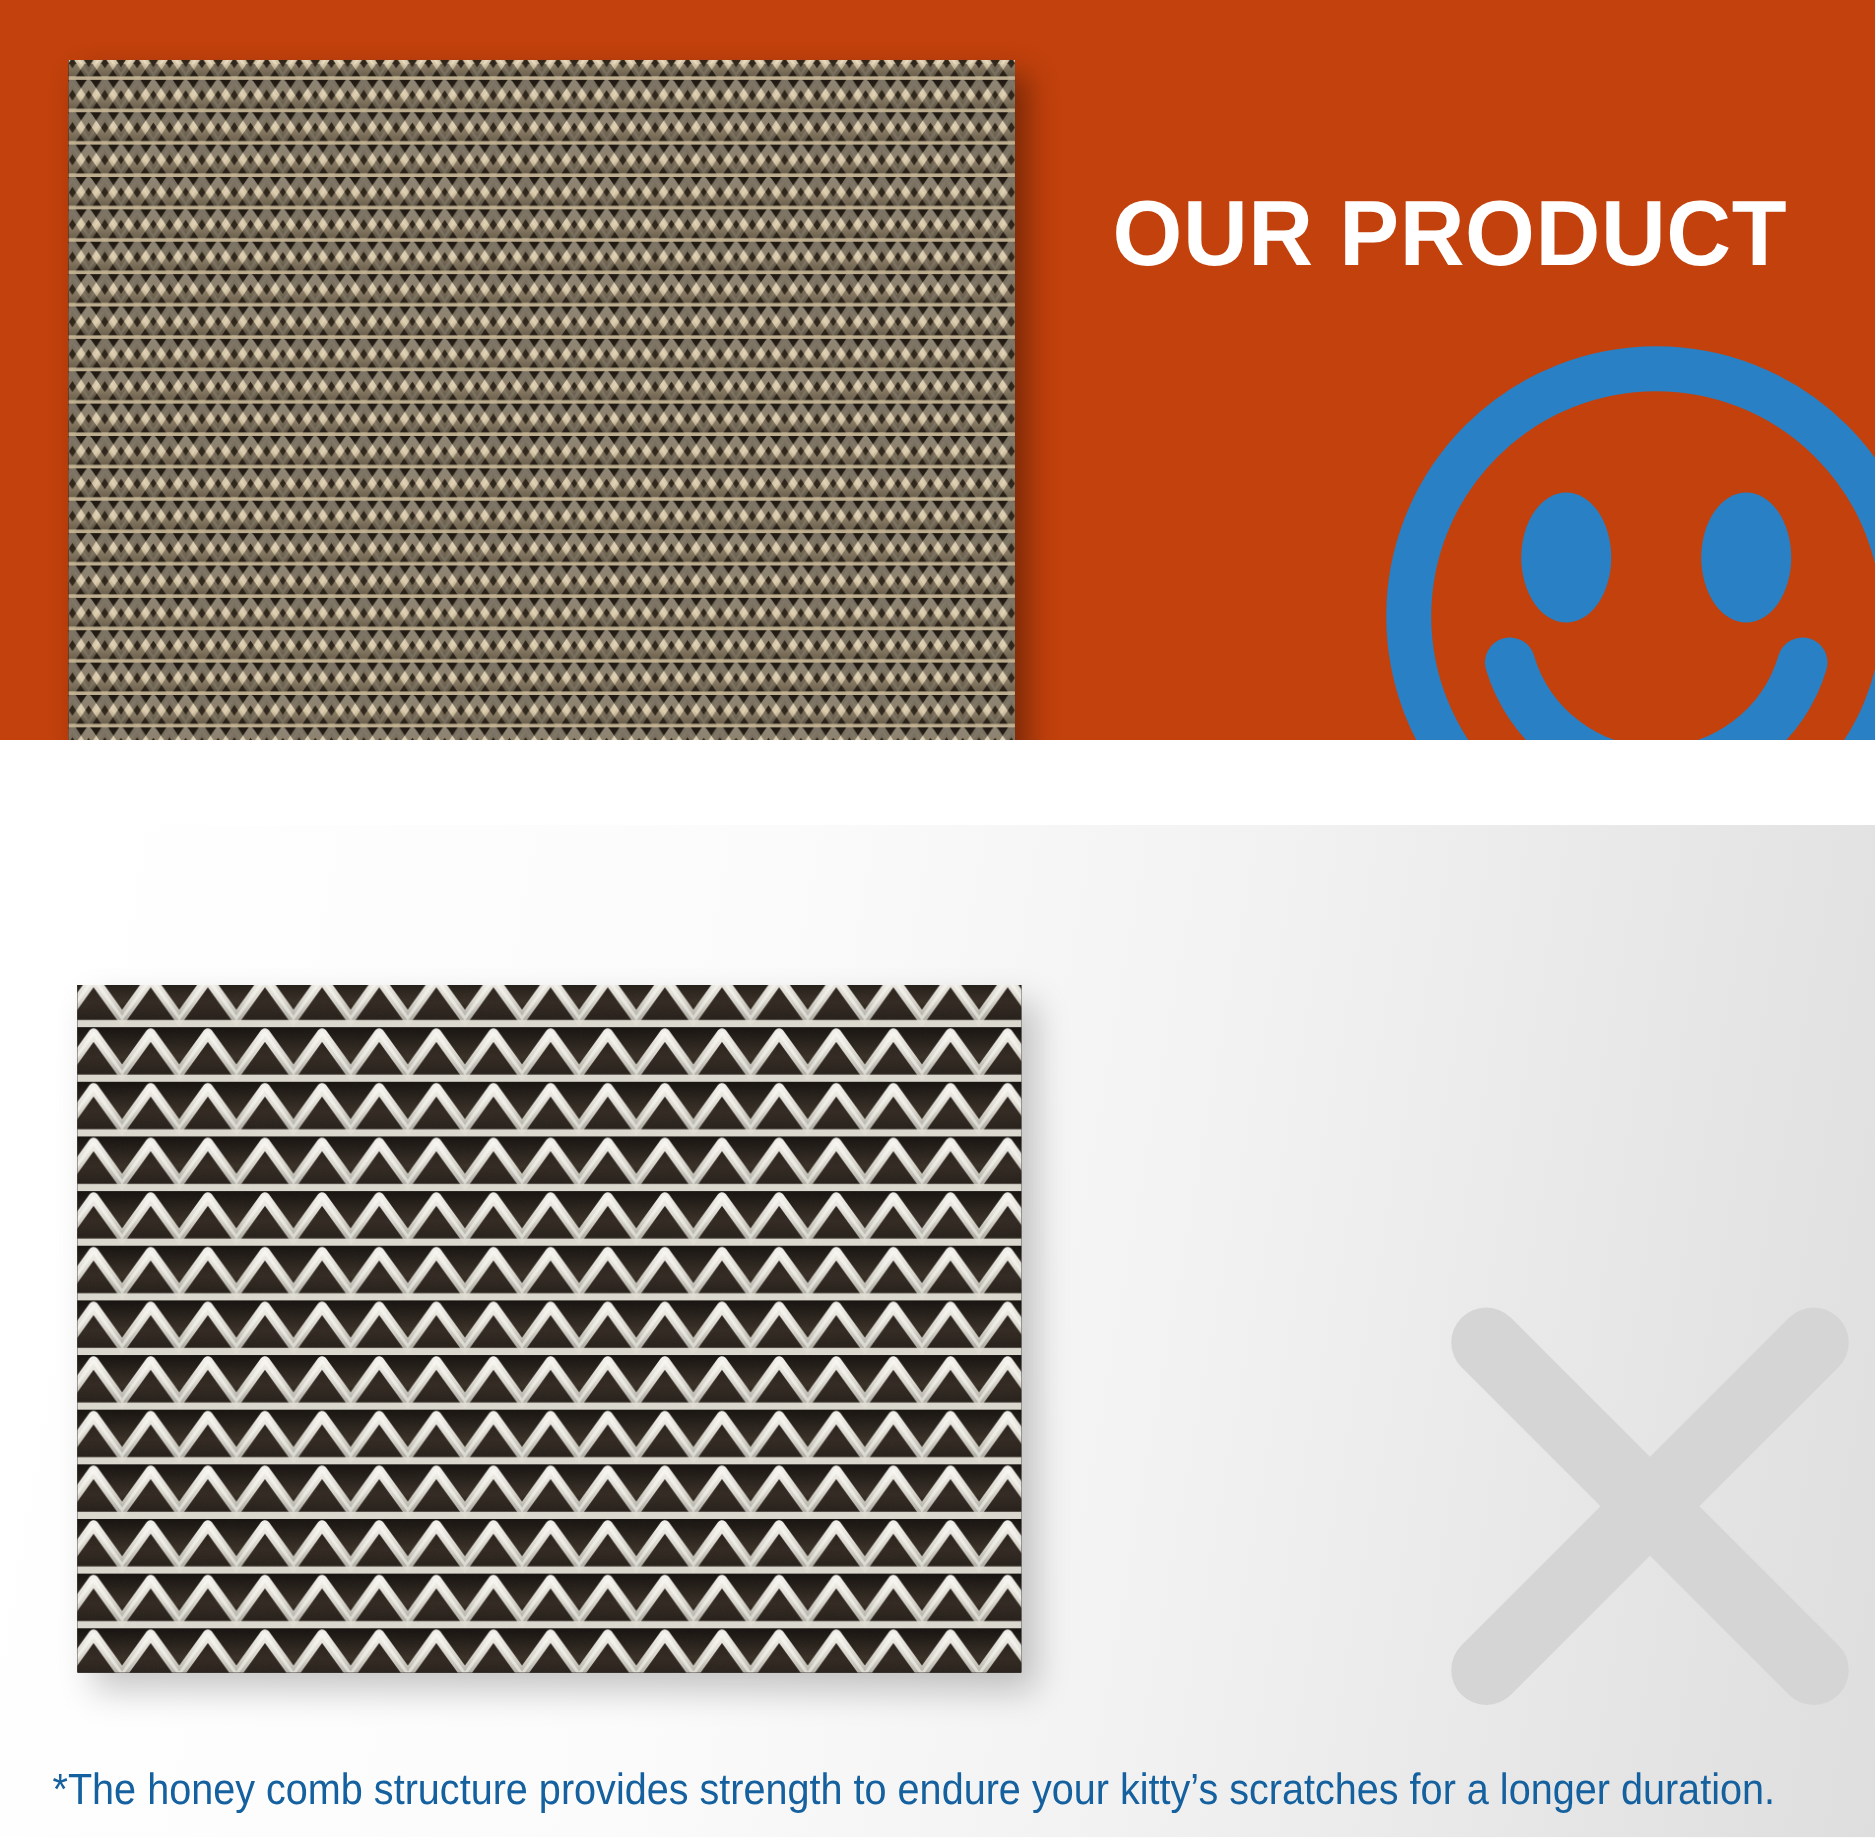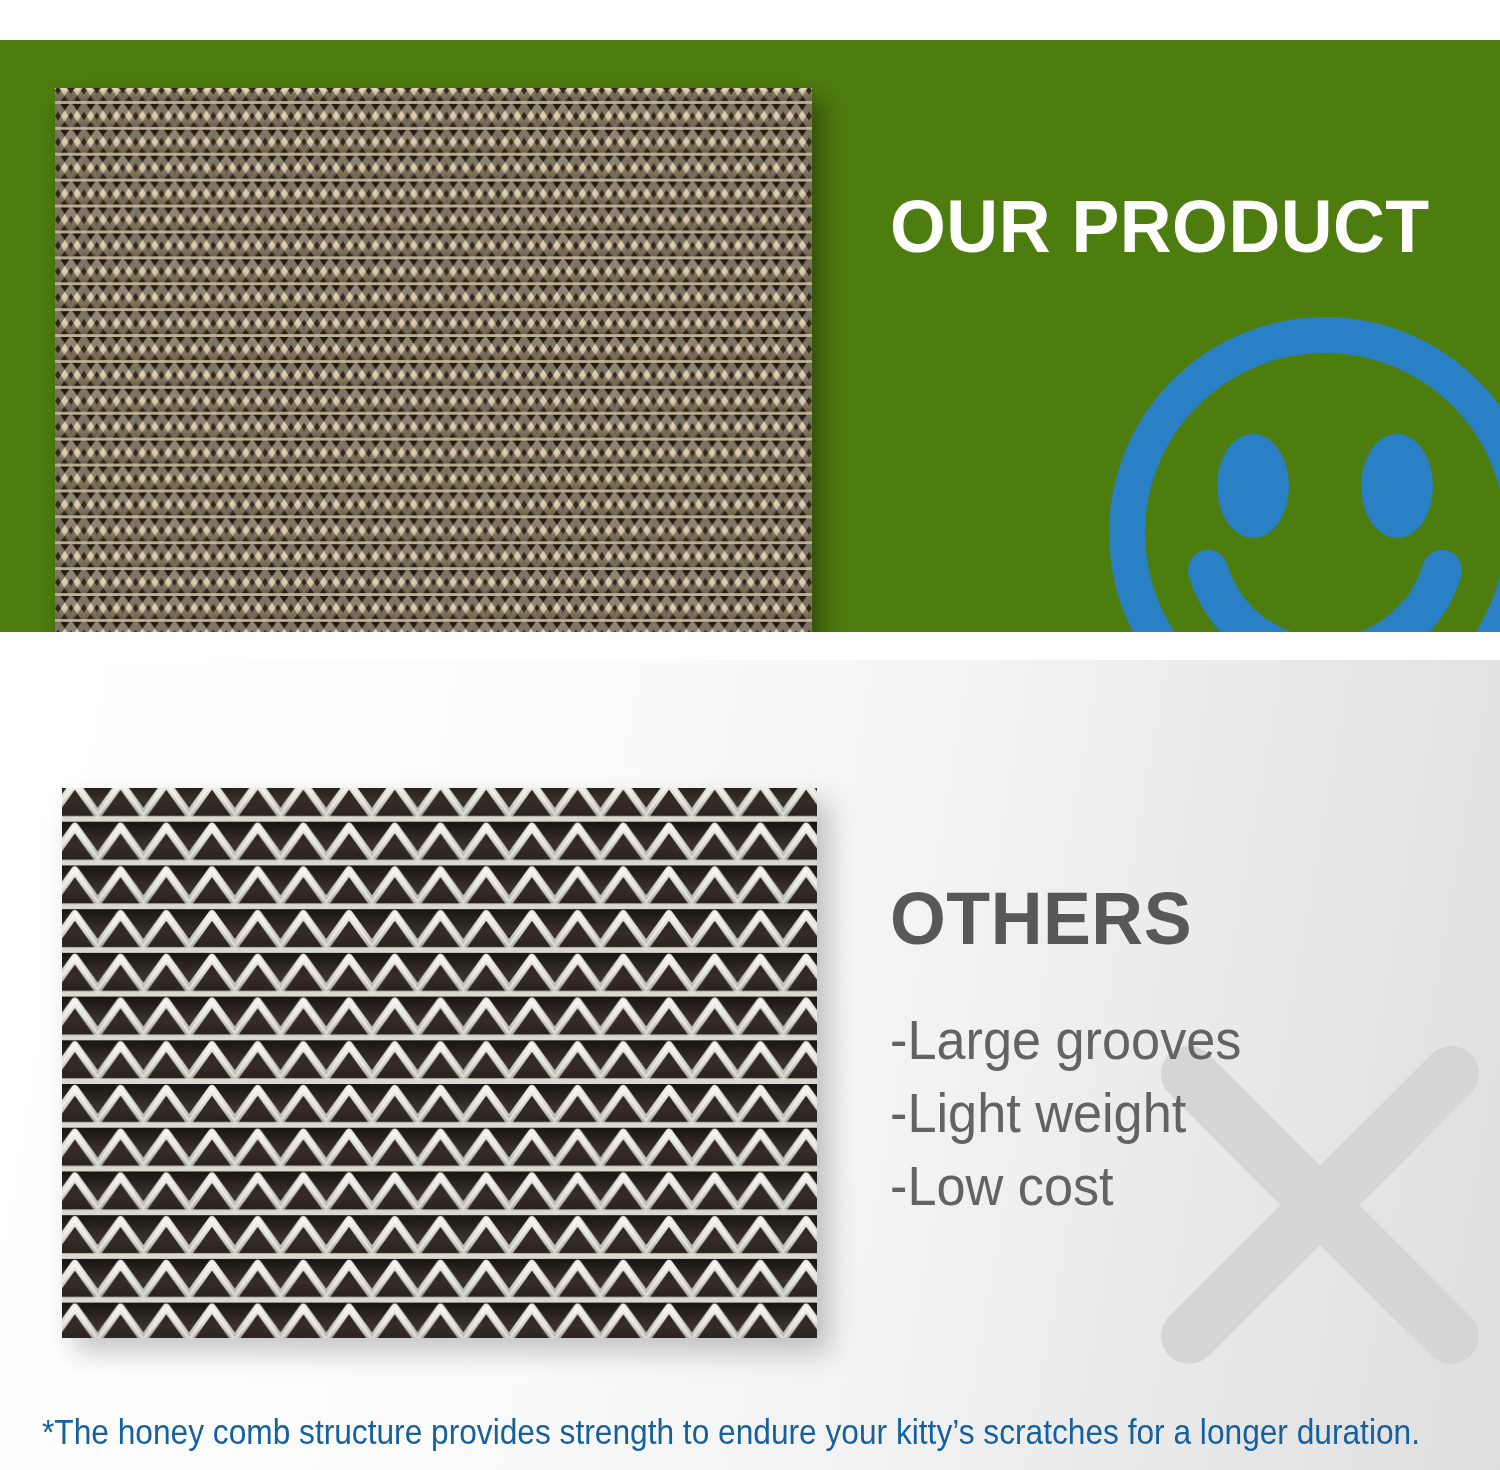--- a/index.html
+++ b/index.html
@@ -17,23 +17,22 @@
     background: #ffffff;
   }
 
   
   .panel-top {
     position: absolute;
     left: 0;
     top: 0;
     width: 1500px;
     height: 592px;
-    background: #4d7c0f;
-    overflow: hidden;
-    margin-top: 40px;
+    background: #c2410c;
+    overflow: hidden;
   }
 
   .smiley-wm {
     position: absolute;
     left: 1090px;
     top: 258px;
     width: 470px;
     height: 470px;
     opacity: 1;
     pointer-events: none;
@@ -272,24 +271,16 @@
             </feComponentTransfer>
           <feComposite operator="in" in2="SourceGraphic"></feComposite>
         </filter>
       </defs>
       <rect x="0" y="0" width="780" height="575" fill="#18130f"></rect>
       <rect x="0" y="0" width="780" height="575" fill="url(#fluteRowBot)"></rect>
       <rect x="0" y="0" width="780" height="575" fill="#ded9cd" opacity="0.09" filter="url(#grainBot)"></rect>
     </svg>
   </div>
 
-  <div class="col-right-bottom">
-    <div class="heading-others">OTHERS</div>
-    <div class="bullets-gray">
-      <div class="bullet">-Large grooves</div>
-      <div class="bullet">-Light weight</div>
-      <div class="bullet">-Low cost</div>
-    </div>
-  </div>
 
   <div class="footer-note">*The honey comb structure provides strength to endure your kitty’s scratches for a longer duration.</div>
 
 </div>
 
 </body></html>

